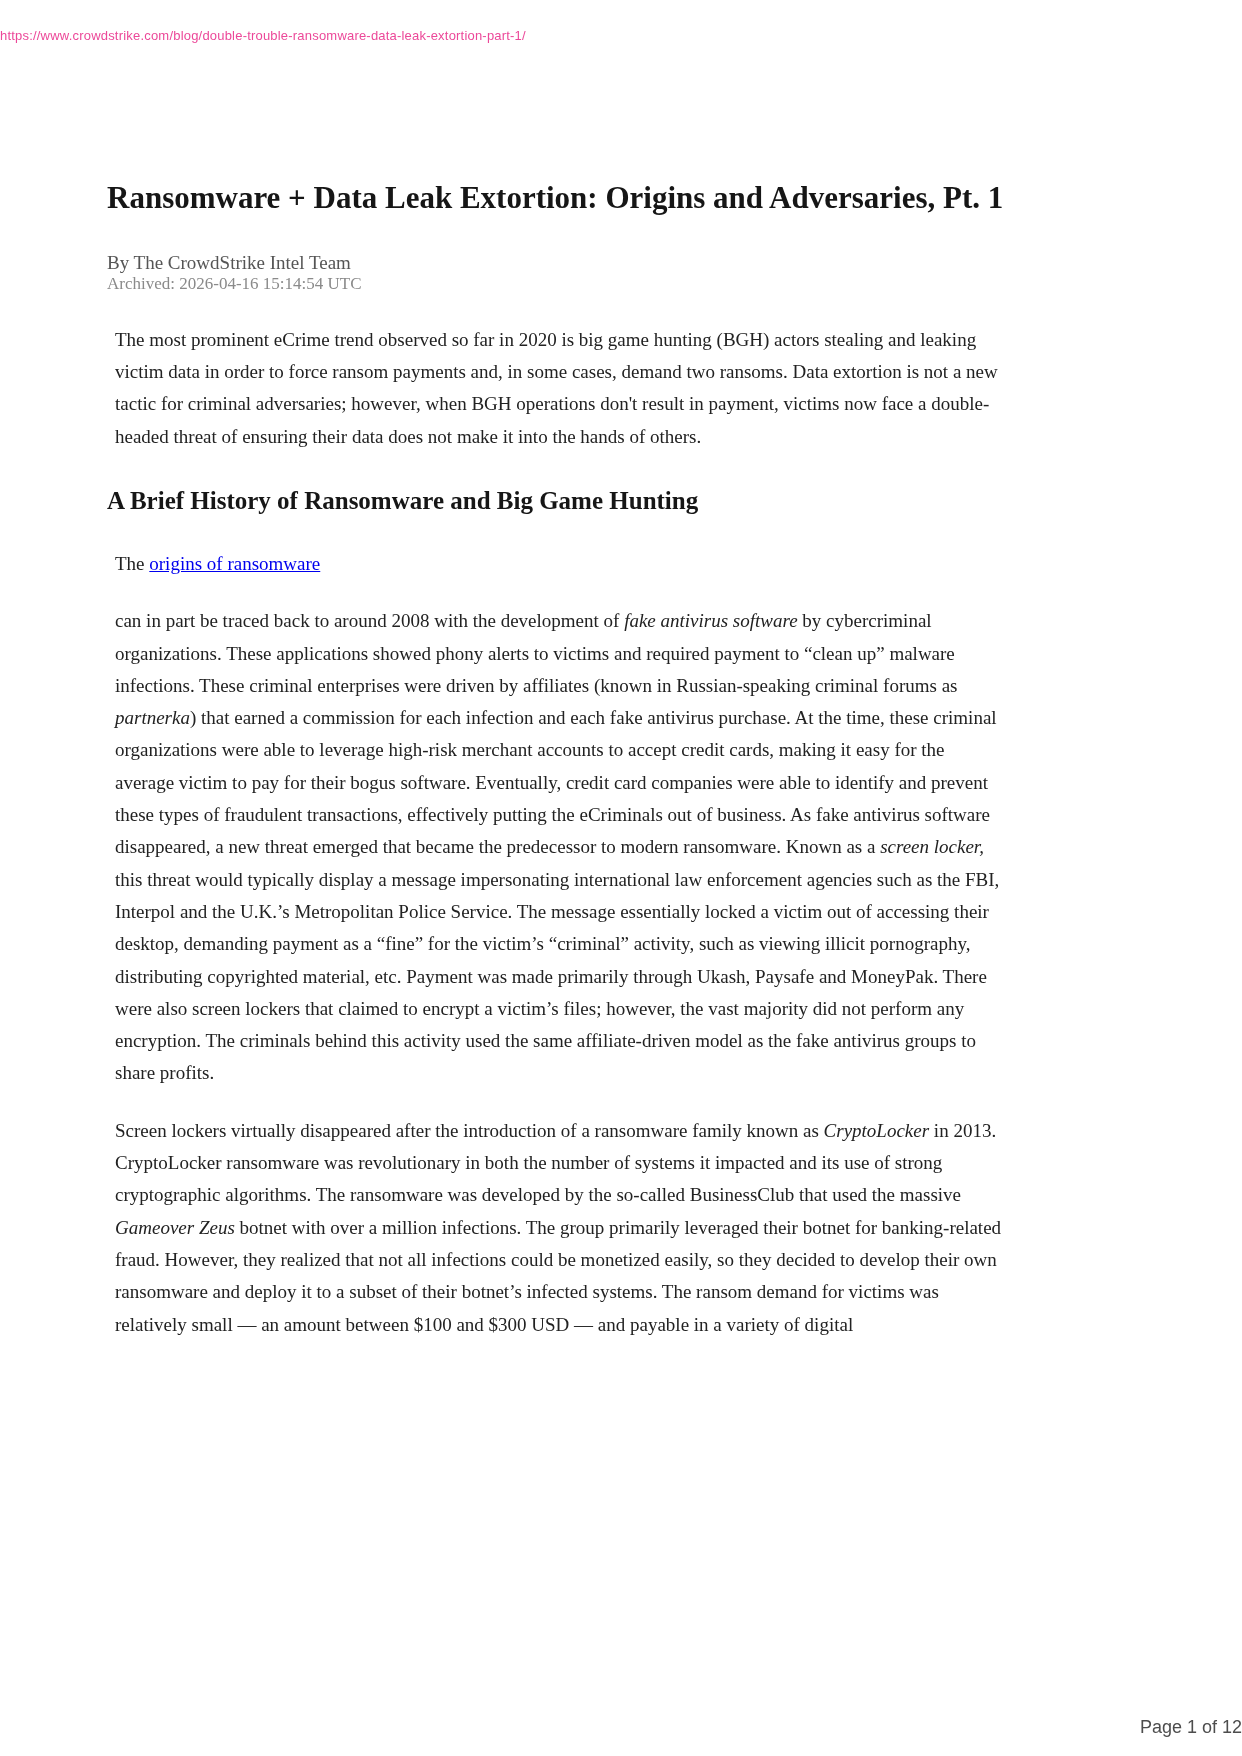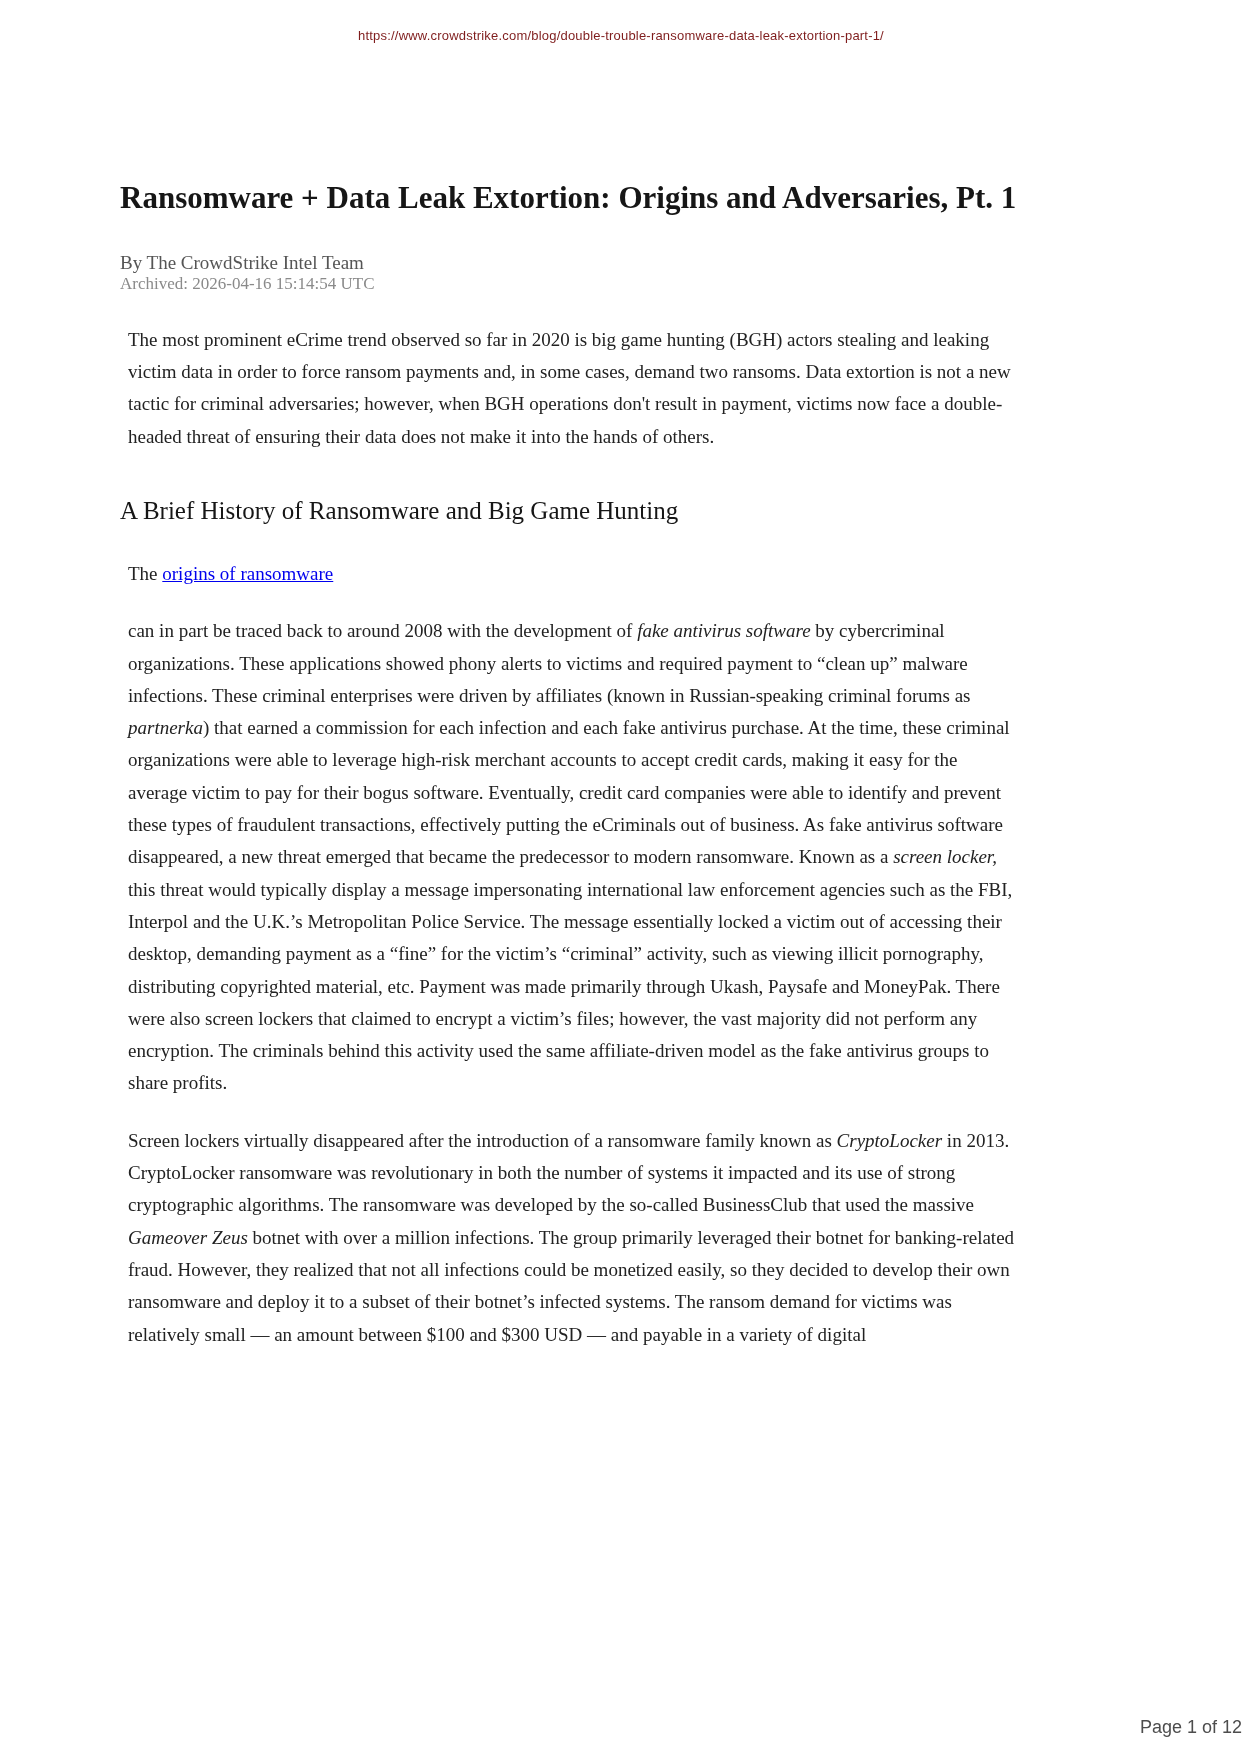--- a/index.html
+++ b/index.html
@@ -10,30 +10,30 @@
     height: 1756px;
     margin: 0 auto;
     background: #ffffff;
     overflow: hidden;
   }
   .url-header {
     position: absolute;
     top: 28px;
     left: 0;
     width: 100%;
-    text-align: center;
+    text-align: left;
     font-family: "Liberation Sans", sans-serif;
     font-size: 13px;
-    color: #7f1d1d;
+    color: #ec4899;
     letter-spacing: 0.2px;
   }
   .content {
     position: absolute;
     top: 170px;
-    left: 120px;
+    left: 107px;
     width: 897px;
     font-family: "Liberation Serif", serif;
     color: #1f1f1f;
   }
   .article-title {
     font-family: "Liberation Serif", serif;
     font-size: 31px;
     font-weight: 700;
     line-height: 1.8;
     color: #161616;
@@ -51,24 +51,24 @@
   .body-paragraph {
     font-size: 19px;
     line-height: 1.7;
     color: #222222;
     margin-bottom: 25px;
     text-align: left;
     margin-left: 8px;
   }
   .section-heading {
     font-size: 25px;
-    font-weight: 400;
+    font-weight: 700;
     color: #161616;
     line-height: 1.4;
-    margin-top: 40px;
+    margin-top: 30px;
     margin-bottom: 30px;
   }
   .run-italic { font-style: italic; }
   .run-link {
     color: #0000ee;
     cursor: pointer;
   }
   .page-footer {
     position: absolute;
     bottom: 18px;

